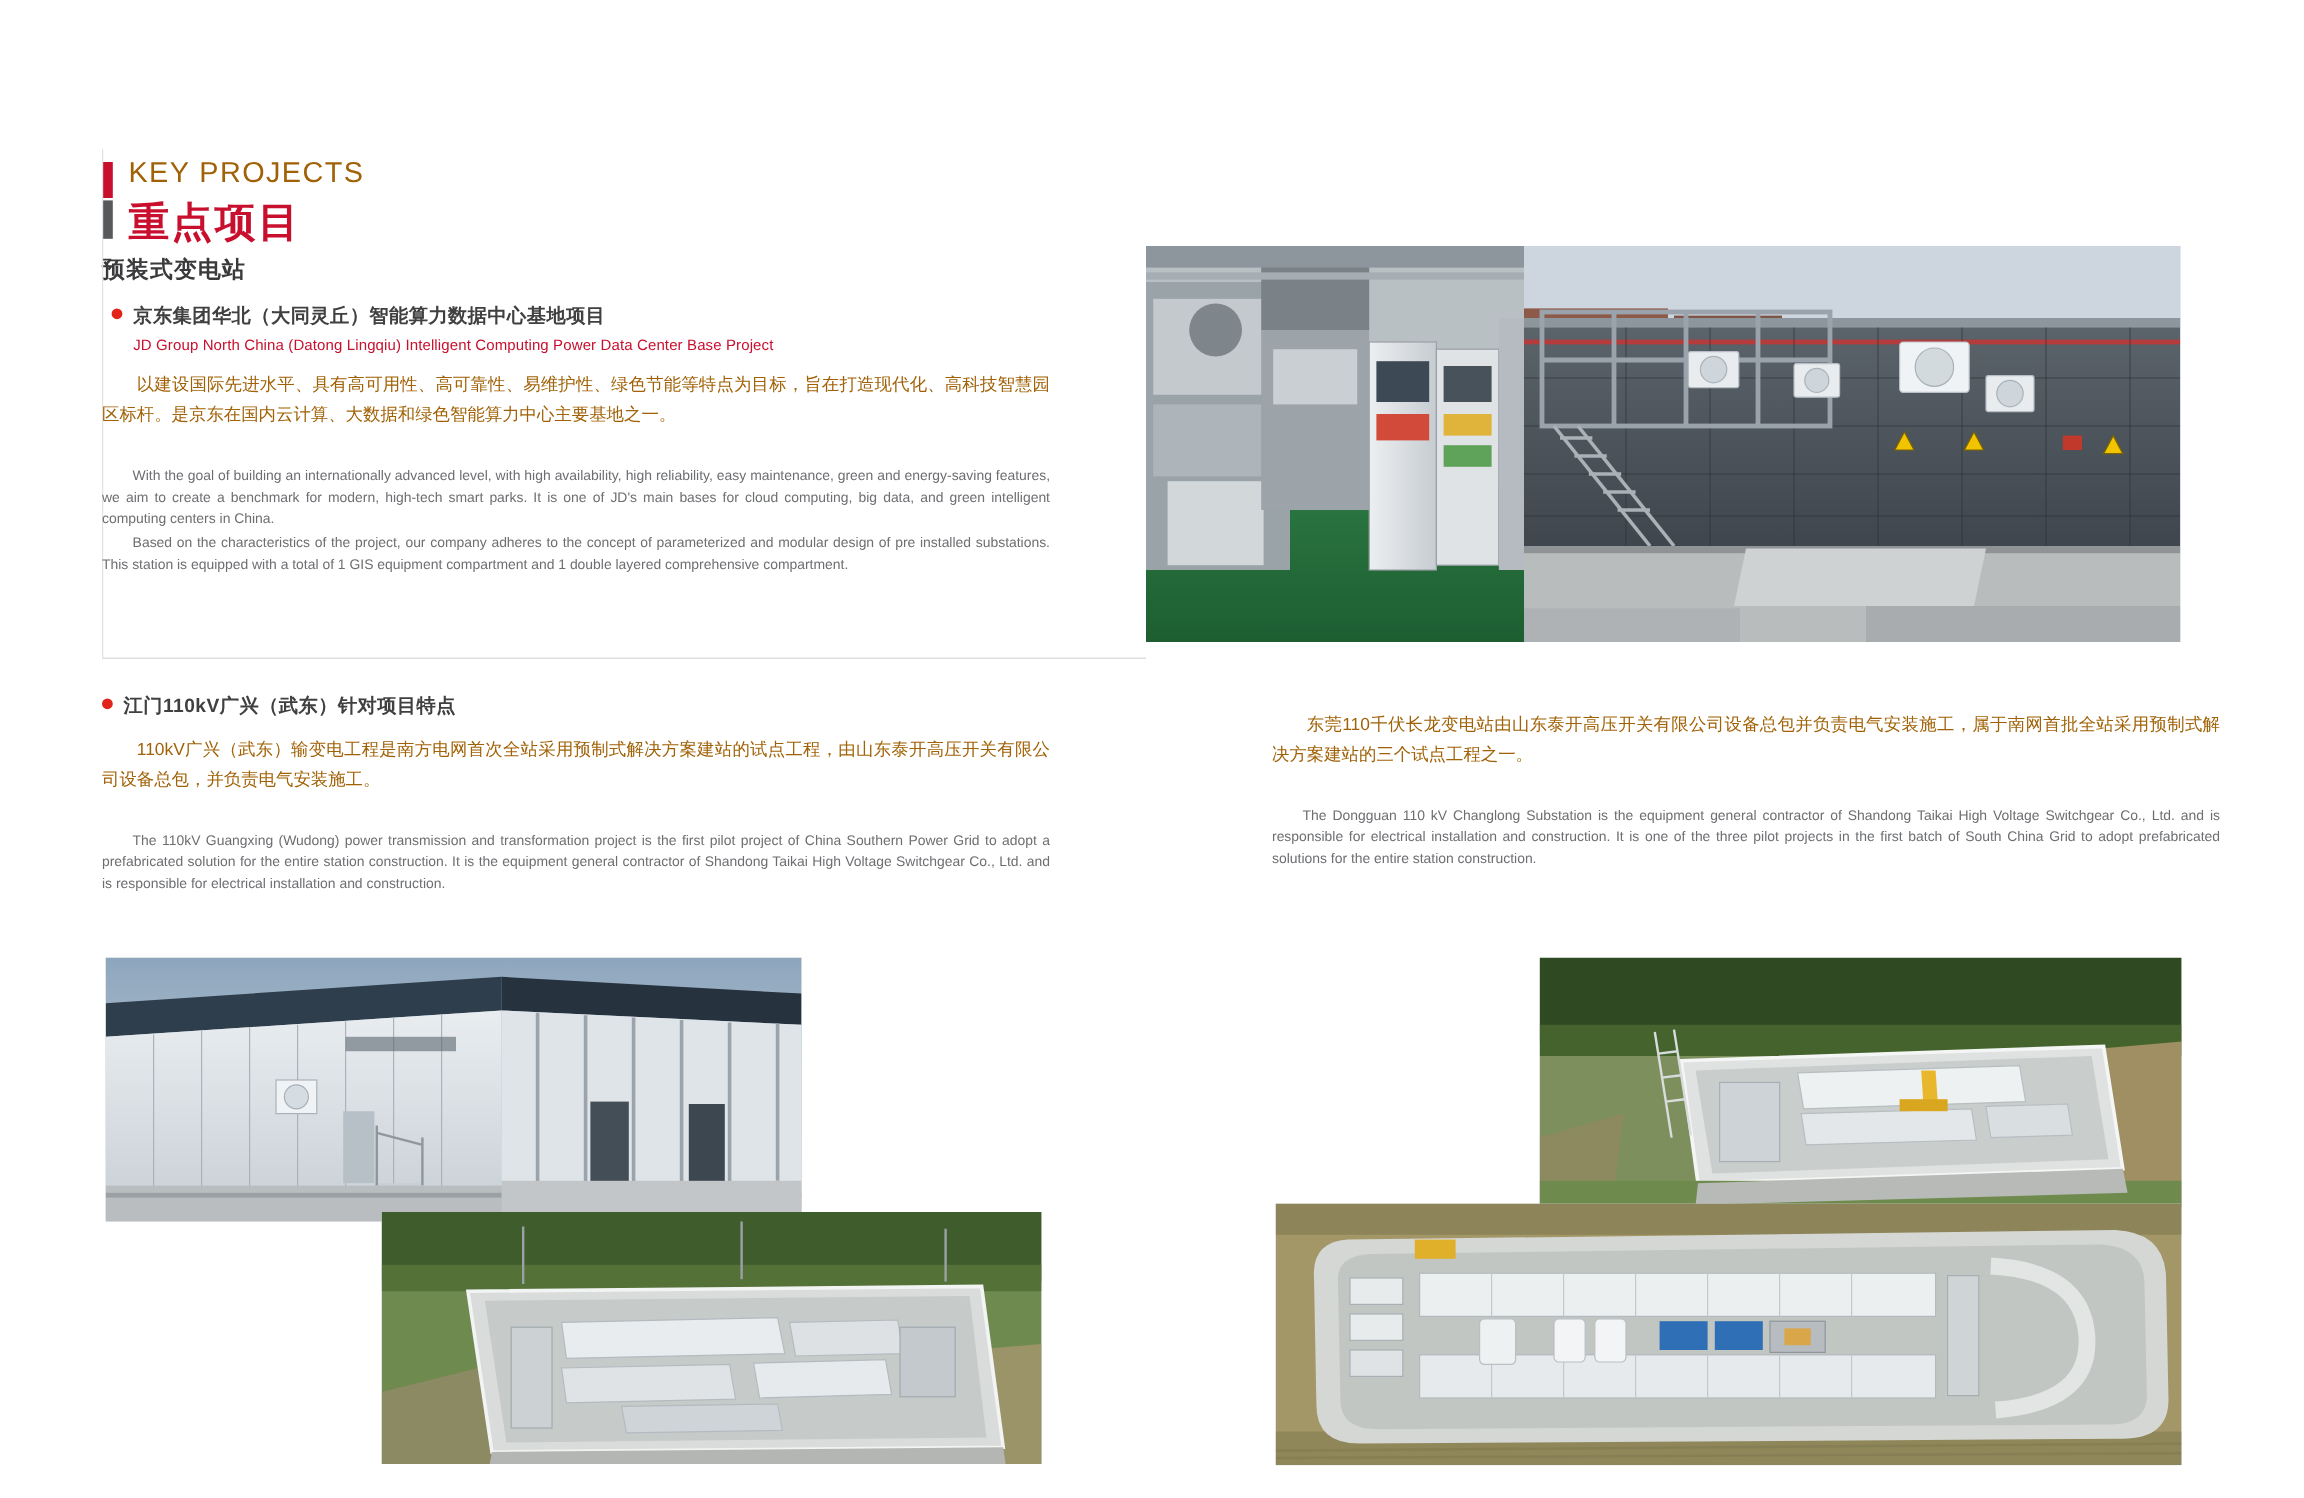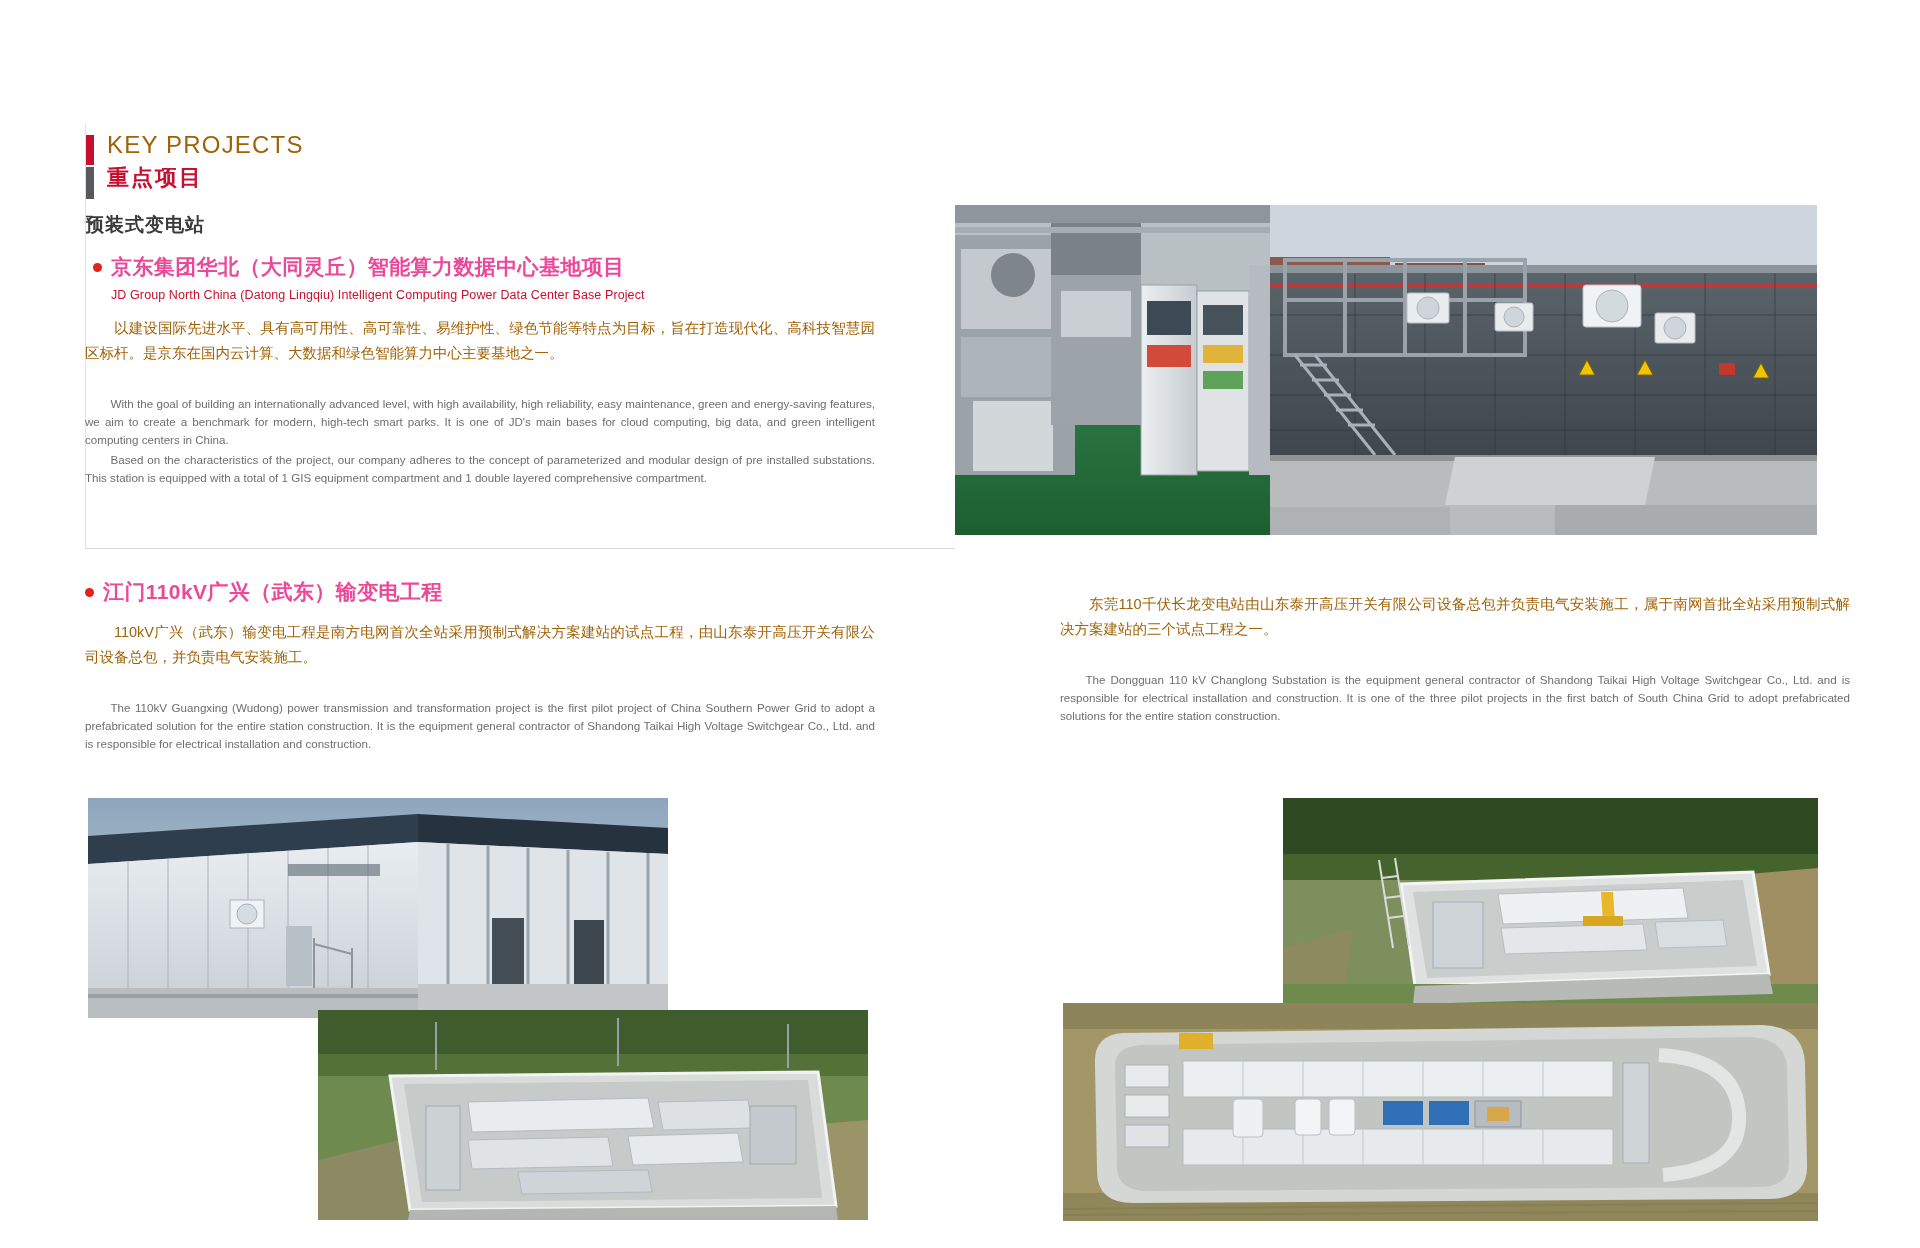--- a/index.html
+++ b/index.html
@@ -48,21 +48,21 @@
     top: 6px;
     font-size: 24px;
     letter-spacing: 1.2px;
     color: #a16207;
     font-weight: 400;
   }
   .header-cn {
     position: absolute;
     left: 22px;
     top: 38px;
-    font-size: 22px;
+    font-size: 34px;
     font-weight: bold;
     color: #c8102e;
     letter-spacing: 2px;
   }
   .subhead {
     position: absolute;
     left: 85px;
     top: 212px;
     font-size: 19px;
     color: #3a3a3c;
@@ -92,23 +92,23 @@
   .bullet {
     display: inline-block;
     width: 9px;
     height: 9px;
     border-radius: 50%;
     background: #e2231a;
     margin-right: 9px;
     vertical-align: 2px;
   }
   .title-cn {
-    font-size: 21px;
+    font-size: 16px;
     font-weight: bold;
-    color: #ec4899;
+    color: #404040;
     letter-spacing: 0.4px;
     white-space: nowrap;
   }
   .title-en {
     font-size: 12.5px;
     color: #c8102e;
     margin-top: 7px;
     letter-spacing: 0.1px;
   }
   .para-cn {
@@ -187,21 +187,21 @@
     <span class="bullet"></span><span class="title-cn">京东集团华北（大同灵丘）智能算力数据中心基地项目</span>
     <div class="title-en" style="margin-left:18px">JD Group North China (Datong Lingqiu) Intelligent Computing Power Data Center Base Project</div>
   </div>
   <div class="para-cn">以建设国际先进水平、具有高可用性、高可靠性、易维护性、绿色节能等特点为目标，旨在打造现代化、高科技智慧园区标杆。是京东在国内云计算、大数据和绿色智能算力中心主要基地之一。</div>
   <div class="para-en">With the goal of building an internationally advanced level, with high availability, high reliability, easy maintenance, green and energy-saving features, we aim to create a benchmark for modern, high-tech smart parks. It is one of JD's main bases for cloud computing, big data, and green intelligent computing centers in China.</div>
   <div class="para-en" style="margin-top:2px">Based on the characteristics of the project, our company adheres to the concept of parameterized and modular design of pre installed substations. This station is equipped with a total of 1 GIS equipment compartment and 1 double layered comprehensive compartment.</div>
 </div>
 
 <div id="block2">
   <div class="title-row">
-    <span class="bullet"></span><span class="title-cn">江门110kV广兴（武东）输变电工程</span>
+    <span class="bullet"></span><span class="title-cn">江门110kV广兴（武东）针对项目特点</span>
   </div>
   <div class="para-cn">110kV广兴（武东）输变电工程是南方电网首次全站采用预制式解决方案建站的试点工程，由山东泰开高压开关有限公司设备总包，并负责电气安装施工。</div>
   <div class="para-en">The 110kV Guangxing (Wudong) power transmission and transformation project is the first pilot project of China Southern Power Grid to adopt a prefabricated solution for the entire station construction. It is the equipment general contractor of Shandong Taikai High Voltage Switchgear Co., Ltd. and is responsible for electrical installation and construction.</div>
 </div>
 
 <div id="block3">
   <div class="para-cn">东莞110千伏长龙变电站由山东泰开高压开关有限公司设备总包并负责电气安装施工，属于南网首批全站采用预制式解决方案建站的三个试点工程之一。</div>
   <div class="para-en">The Dongguan 110 kV Changlong Substation is the equipment general contractor of Shandong Taikai High Voltage Switchgear Co., Ltd. and is responsible for electrical installation and construction. It is one of the three pilot projects in the first batch of South China Grid to adopt prefabricated solutions for the entire station construction.</div>
 </div>
 

